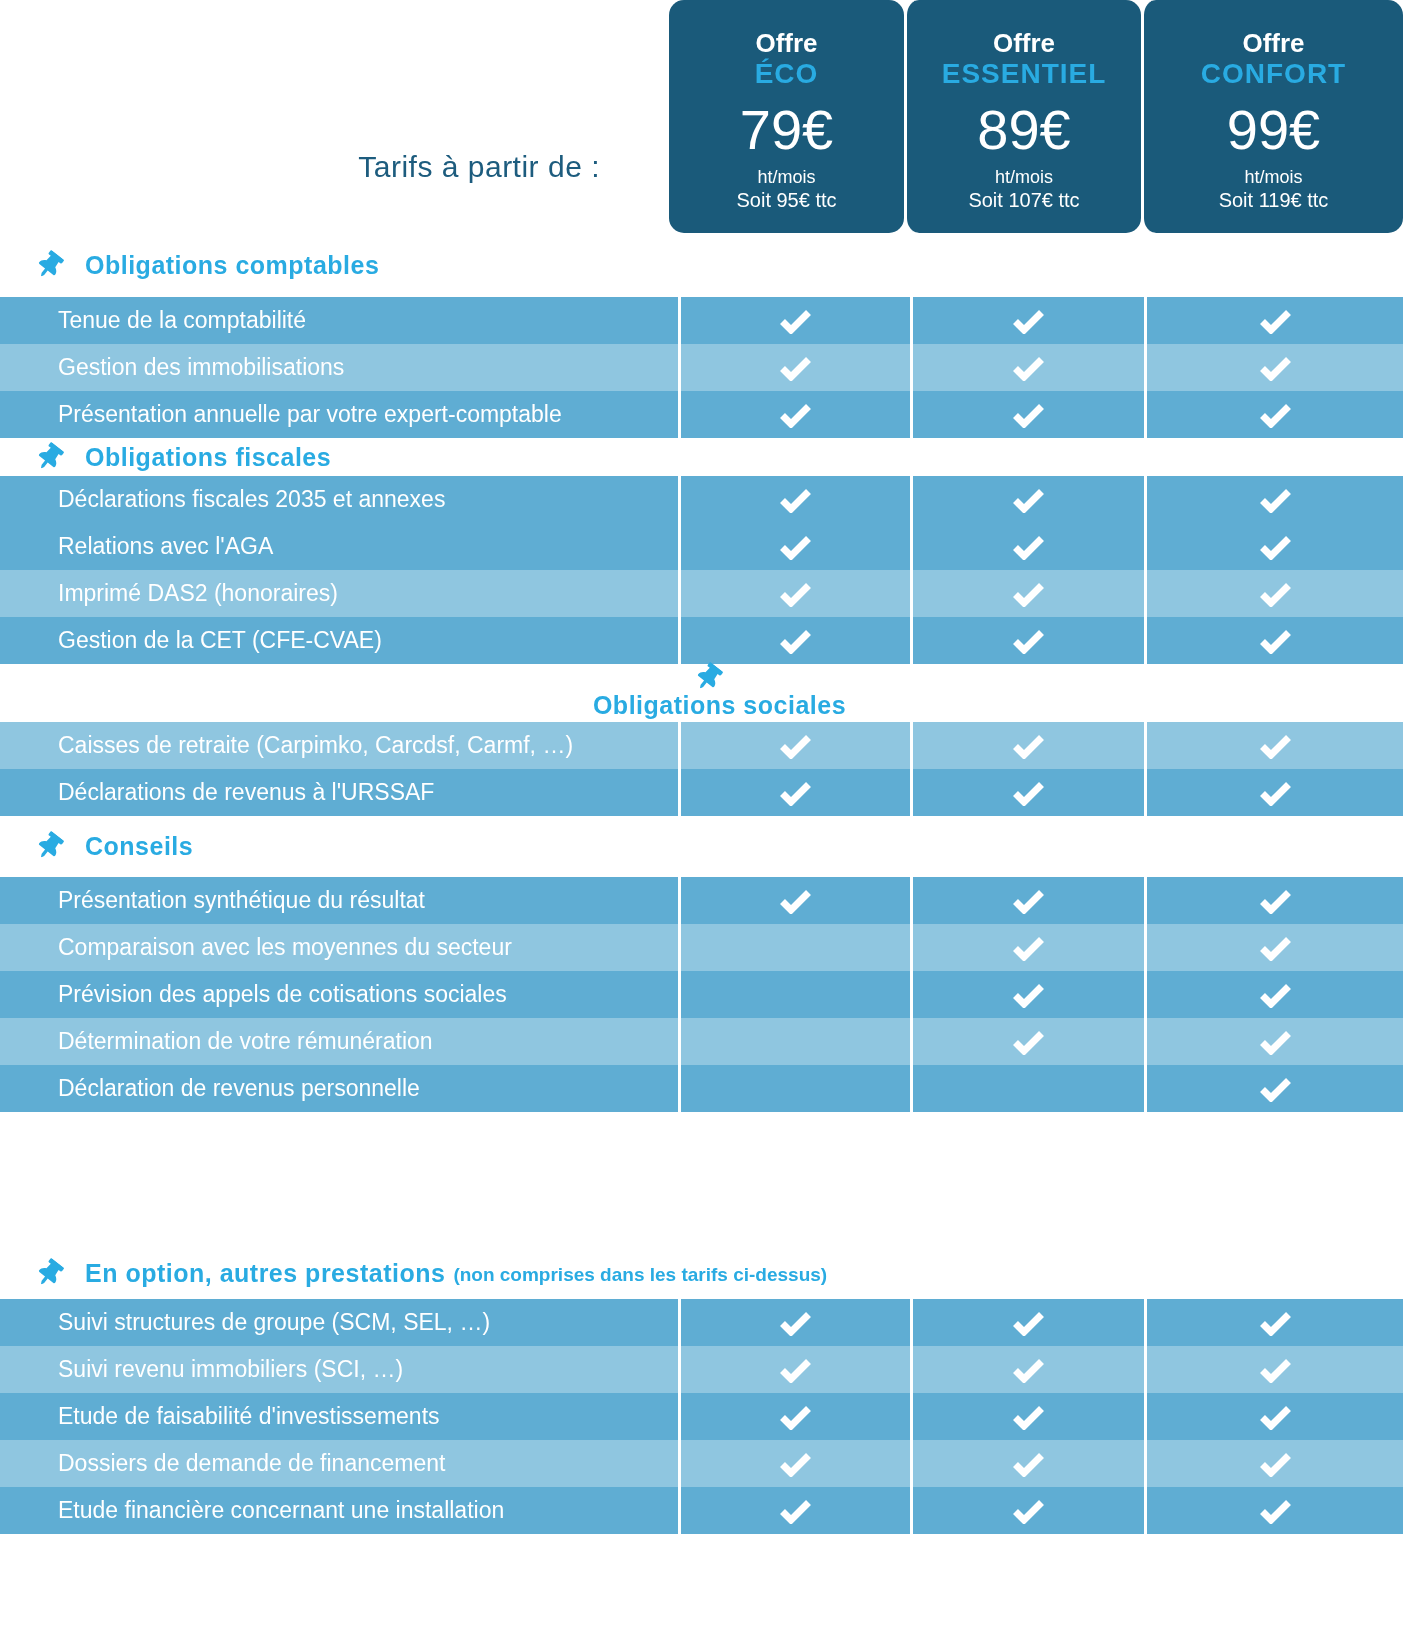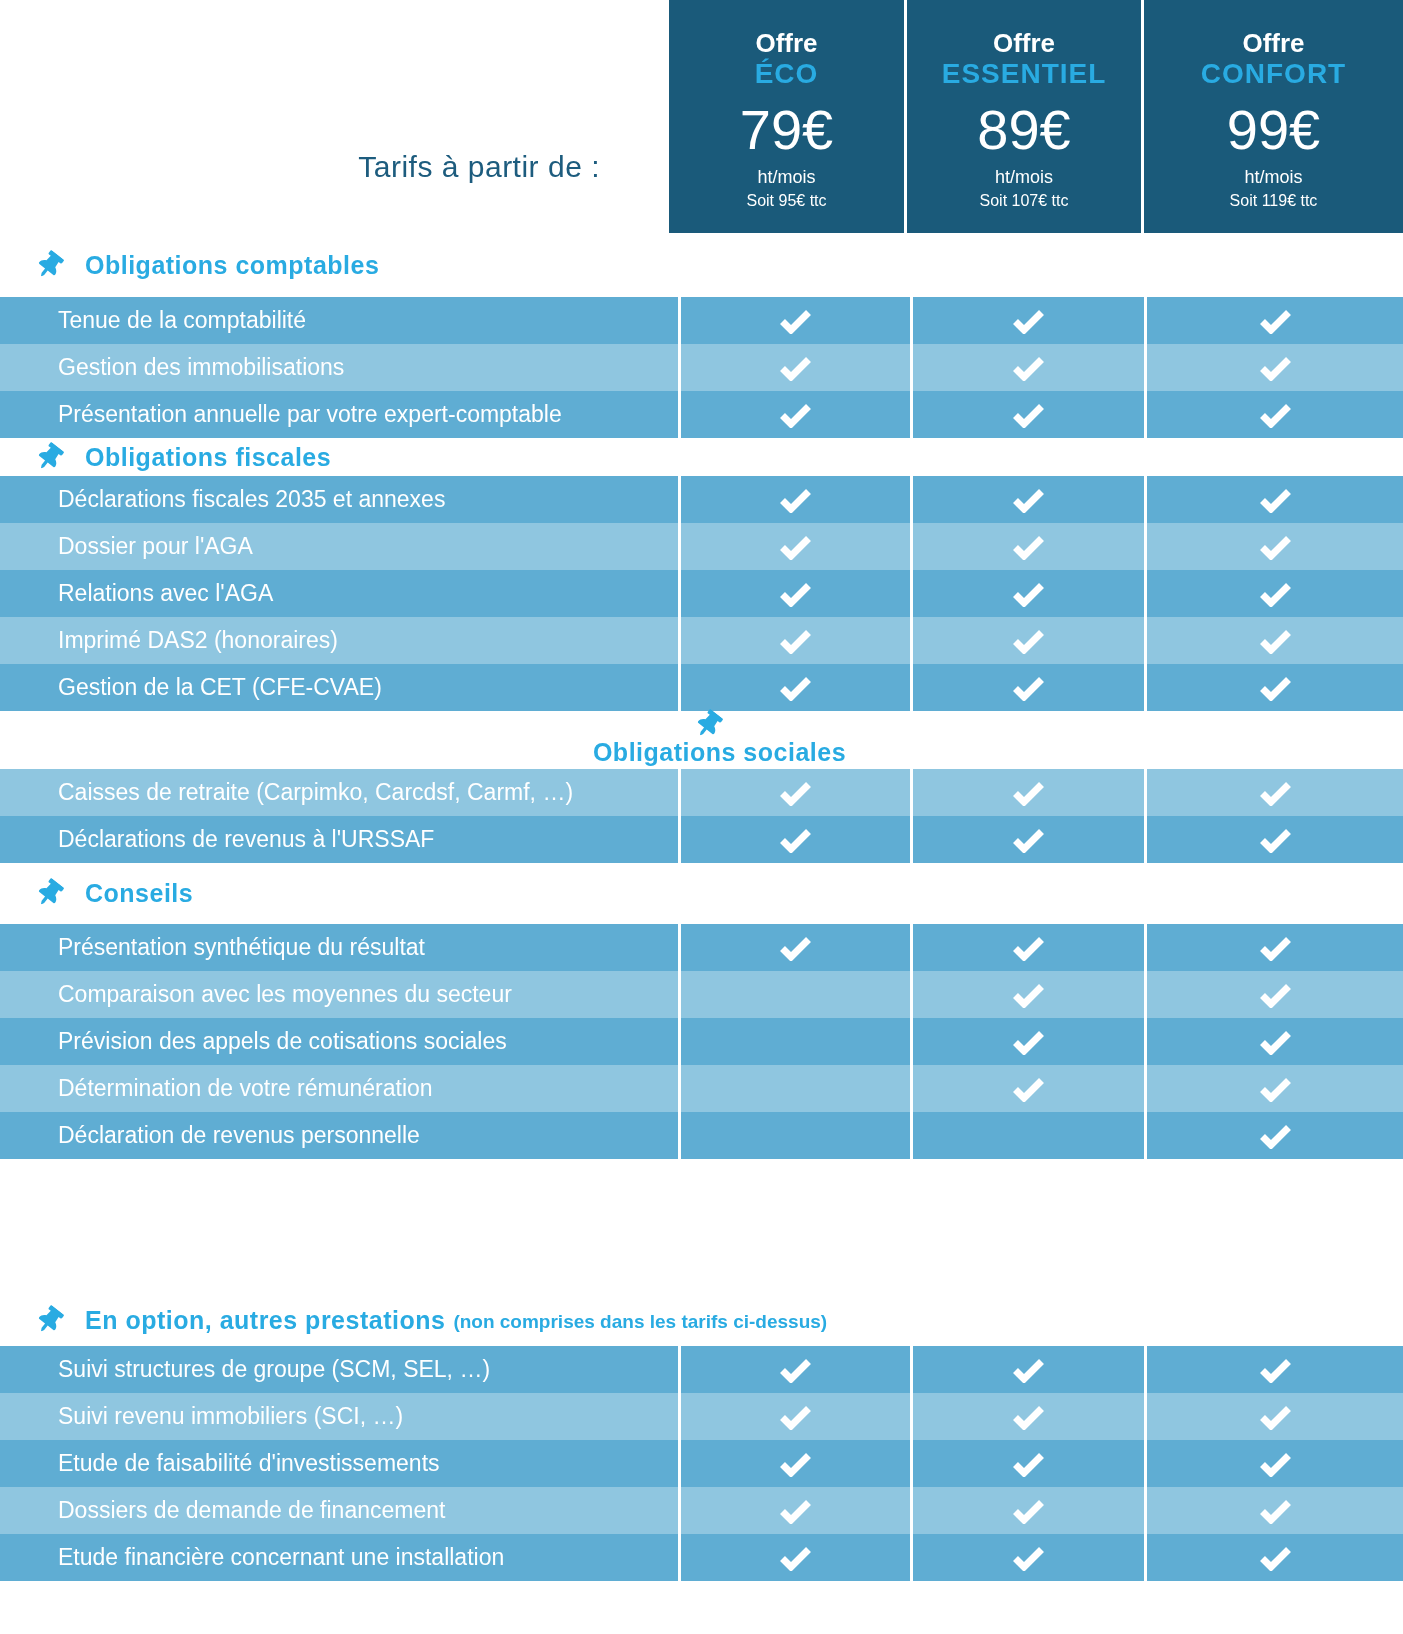--- a/index.html
+++ b/index.html
@@ -11,30 +11,30 @@
   }
   *{margin:0;padding:0;box-sizing:border-box;}
   html,body{background:#fff;}
   body{font-family:"Liberation Sans", sans-serif;}
   #page{position:relative;width:1403px;height:1634px;background:#fff;overflow:hidden;}
 
   
   .tarifs{position:absolute;top:150px;left:0;width:600px;text-align:right;
           font-size:30px;color:var(--text-dark);letter-spacing:.5px;}
   .offers{display:flex;margin-left:669px;height:233px;}
-  .offer-card{background:var(--header-bg);text-align:center;padding-top:28px;}
+  .offer-card{background:var(--header-bg);text-align:center;padding-top:28px;border-radius:15px;}
   .offer-card.w0{width:235px;}
   .offer-card.w1{width:237px;border-left:3px solid #fff;}
   .offer-card.w2{width:262px;border-left:3px solid #fff;}
   .offer-word{font-size:26px;font-weight:bold;color:#fff;line-height:30px;}
   .offer-name{font-size:28px;font-weight:bold;color:var(--accent-blue);line-height:32px;
               margin-bottom:10px;letter-spacing:1px;}
   .offer-price{font-size:56px;color:#fff;line-height:60px;margin-bottom:6px;}
   .offer-per{font-size:18px;color:#fff;line-height:23px;}
-  .offer-ttc{font-size:16px;color:#fff;line-height:23px;}
+  .offer-ttc{font-size:20px;color:#fff;line-height:23px;}
 
   
   .section-header{display:flex;align-items:center;padding-left:36px;height:56px;}
   #sections .section:nth-child(1) .section-header{height:64px;}
   #sections .section:nth-child(2) .section-header{height:38px;}
   #sections .section:nth-child(3) .section-header{height:58px;flex-direction:column;}
   #sections .section:nth-child(4) .section-header{height:61px;}
   #sections .section:nth-child(5) .section-header{height:52px;}
   .section.gap-before{margin-top:135px;}
   .pin{color:var(--accent-blue);display:inline-flex;margin-right:22px;}
@@ -194,44 +194,20 @@
             </span>
           </div>
           <div class="cell check c2">
             <span class="check-icon">
               <svg width="33" height="26" viewBox="0 0 33 26" aria-hidden="true">
                 <path d="M3.5 13.5 L12 22 L29.5 4.5" fill="none" stroke="#ffffff" stroke-width="7"></path>
               </svg>
             </span>
           </div>
         </div>
-        <div class="trow light">
-          <div class="cell label">Dossier pour l'AGA</div>
-          <div class="cell check c0">
-            <span class="check-icon">
-              <svg width="33" height="26" viewBox="0 0 33 26" aria-hidden="true">
-                <path d="M3.5 13.5 L12 22 L29.5 4.5" fill="none" stroke="#ffffff" stroke-width="7"></path>
-              </svg>
-            </span>
-          </div>
-          <div class="cell check c1">
-            <span class="check-icon">
-              <svg width="33" height="26" viewBox="0 0 33 26" aria-hidden="true">
-                <path d="M3.5 13.5 L12 22 L29.5 4.5" fill="none" stroke="#ffffff" stroke-width="7"></path>
-              </svg>
-            </span>
-          </div>
-          <div class="cell check c2">
-            <span class="check-icon">
-              <svg width="33" height="26" viewBox="0 0 33 26" aria-hidden="true">
-                <path d="M3.5 13.5 L12 22 L29.5 4.5" fill="none" stroke="#ffffff" stroke-width="7"></path>
-              </svg>
-            </span>
-          </div>
-        </div>
         <div class="trow dark">
           <div class="cell label">Relations avec l'AGA</div>
           <div class="cell check c0">
             <span class="check-icon">
               <svg width="33" height="26" viewBox="0 0 33 26" aria-hidden="true">
                 <path d="M3.5 13.5 L12 22 L29.5 4.5" fill="none" stroke="#ffffff" stroke-width="7"></path>
               </svg>
             </span>
           </div>
           <div class="cell check c1">

